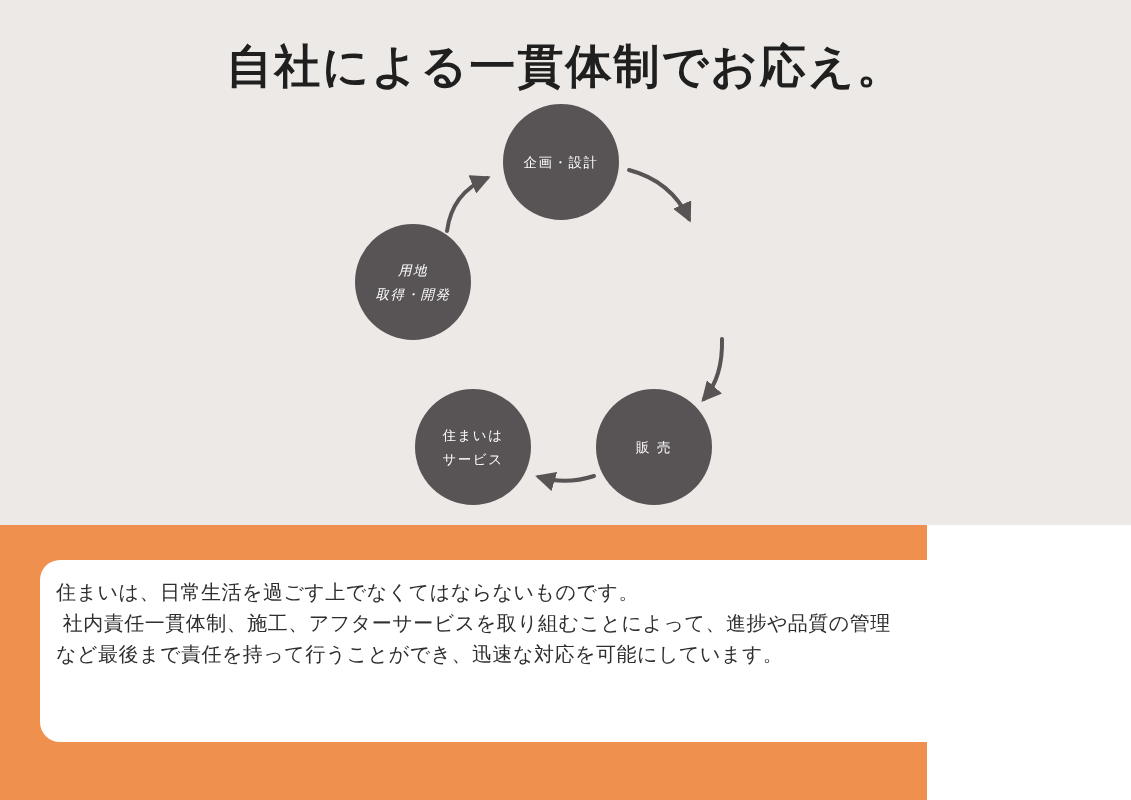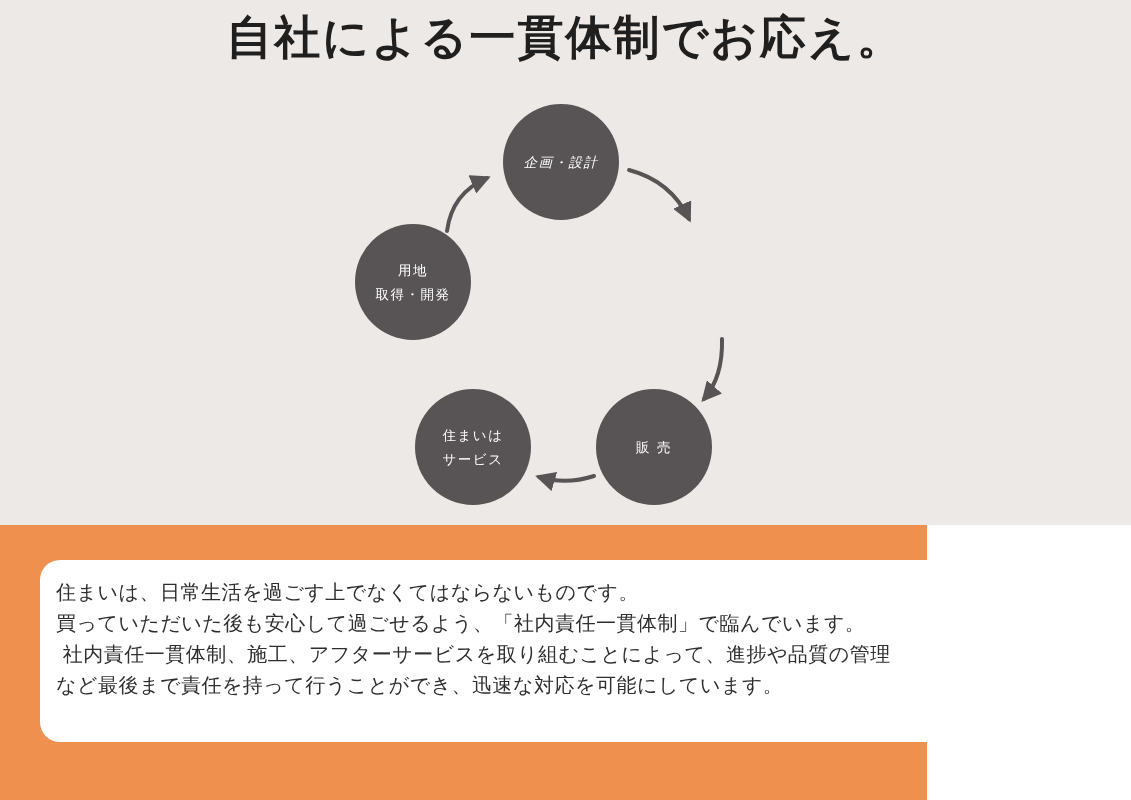--- a/index.html
+++ b/index.html
@@ -15,41 +15,41 @@
     width:1131px;height:800px;
     font-family:"DejaVu Sans","Liberation Sans",sans-serif;
     background:#fff;overflow:hidden;
   }
   
   .top{
     position:relative;width:1131px;height:525px;
     background:var(--bg-top);overflow:hidden;
   }
   .title{
-    margin:0;padding-top:7px;
+    margin:0;padding-top:36px;
     text-align:center;
     font-size:46px;font-weight:800;letter-spacing:2px;
     color:var(--ink);
   }
   .arrows{position:absolute;left:0;top:0;width:1131px;height:525px;pointer-events:none;}
   .arrow{fill:none;stroke:var(--node);stroke-width:4;stroke-linecap:round;}
   .ah-fill{fill:var(--node);}
   .node{
     position:absolute;width:116px;height:116px;border-radius:50%;
     background:var(--node);color:#ffffff;
     display:flex;flex-direction:column;align-items:center;justify-content:center;
     font-size:13.5px;font-weight:500;letter-spacing:1.5px;line-height:1.8;
     text-align:center;
   }
   .node span{display:block;}
-  .node-planning{left:503px;top:104px;font-style:italic;}
+  .node-planning{left:503px;top:104px;}
   .node-construction{left:655px;top:224px;}
   .node-sales{left:596px;top:389px;}
   .node-after{left:415px;top:389px;}
-  .node-land{left:355px;top:224px;}
+  .node-land{left:355px;top:224px;font-style:italic;}
   
   .bottom{
     position:relative;width:927px;height:275px;
     background:var(--accent);
   }
   .card{
     position:absolute;left:40px;top:35px;width:1053px;height:182px;
     background:var(--card);border-radius:20px;
     padding:17px 16px;
   }
@@ -91,17 +91,16 @@
   </div>
   <div class="node node-land">
     <span>用地</span>
     <span>取得・開発</span>
   </div>
 </div>
 
 <div class="bottom">
   <div class="card">
     <div class="line">住まいは、日常生活を過ごす上でなくてはならないものです。</div>
-    <div class="line">買っていただいた後も安心して過ごせるよう、「社内責任一貫体制」で臨んでいます。</div>
     <div class="line"> 社内責任一貫体制、施工、アフターサービスを取り組むことによって、進捗や品質の管理</div>
     <div class="line">など最後まで責任を持って行うことができ、迅速な対応を可能にしています。</div>
   </div>
 </div>
 
 </body></html>

